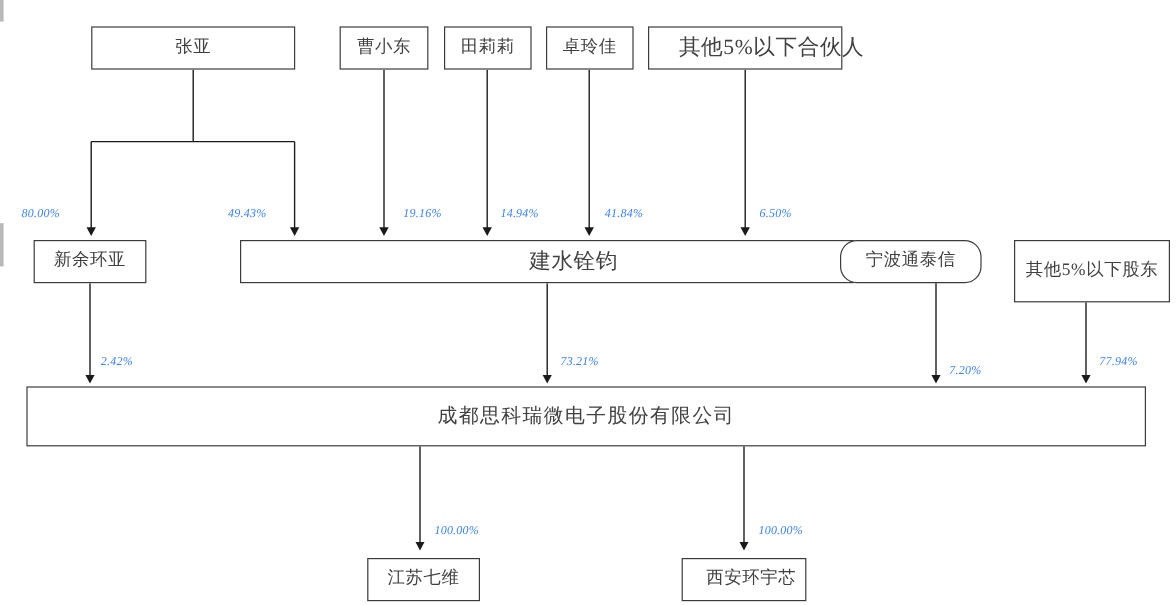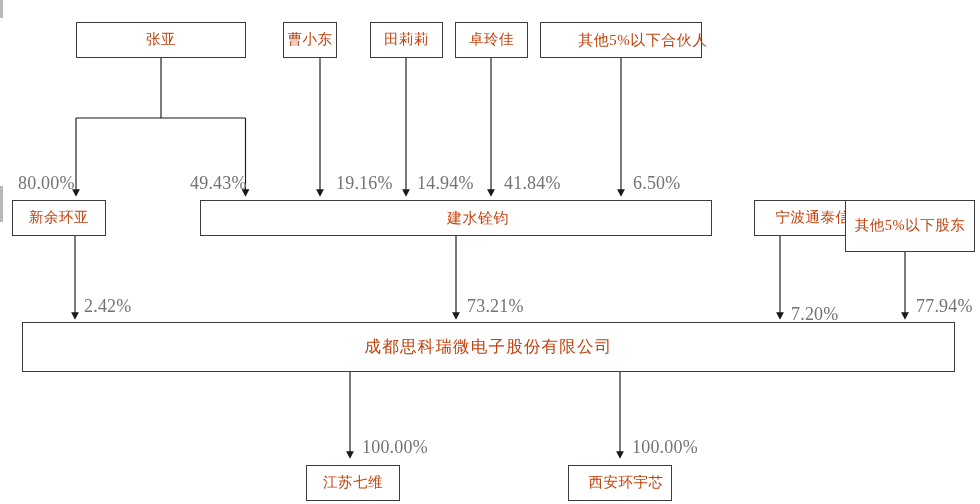--- a/index.html
+++ b/index.html
@@ -26,42 +26,43 @@
   }
   .node-box {
     position: absolute;
     box-sizing: border-box;
     border: 1px solid #3c3c3c;
     background: #ffffff;
     display: flex;
     align-items: center;
     justify-content: center;
     text-align: center;
-    color: #c2410c;
+    color: #404040;
     font-size: 14.5px;
     letter-spacing: 0.5px;
     line-height: 1.1;
     white-space: nowrap;
     z-index: 3;
   }
   .node-box.wide {
-    font-size: 15px;
+    font-size: 18px;
     padding-left: 44px;
   }
   .node-box.company {
     font-size: 16.5px;
     letter-spacing: 1.2px;
   }
   .edge-label {
     position: absolute;
-    color: #737373;
-    font-size: 18px;
+    color: #3b82f6;
+    font-size: 10px;
     letter-spacing: 0.2px;
     white-space: nowrap;
     z-index: 4;
+    font-style: italic;
   }
   .left-rule {
     position: absolute;
     left: 0;
     width: 3px;
     background: #b9b9b9;
     z-index: 1;
   }
 </style>
 </head>
@@ -97,45 +98,45 @@
 
       <path d="M350,368 L350,455" marker-end="url(#arrowhead)"></path>
       <path d="M620,368 L620,455" marker-end="url(#arrowhead)"></path>
     </g>
   </svg>
 
   <div class="node-box" style="left:76px; top:22px; width:170px; height:36px;">
     <span>张亚</span>
   </div>
 
-  <div class="node-box" style="left:283px; top:22px; width:54px; height:36px;">
+  <div class="node-box" style="left:283px; top:22px; width:74px; height:36px;">
     <span>曹小东</span>
   </div>
 
   <div class="node-box" style="left:370px; top:22px; width:73px; height:36px;">
     <span>田莉莉</span>
   </div>
 
   <div class="node-box" style="left:455px; top:22px; width:73px; height:36px;">
     <span>卓玲佳</span>
   </div>
 
   <div class="node-box wide" style="left:540px; top:22px; width:162px; height:36px;">
     <span>其他5%以下合伙人</span>
   </div>
 
-  <div class="node-box" style="left:12px; top:200px; width:94px; height:36px;align-items:center;">
+  <div class="node-box" style="left:28px; top:200px; width:94px; height:36px;align-items:center;">
     <span>新余环亚</span>
   </div>
 
   <div class="node-box wide" style="left:200px; top:200px; width:512px; height:36px;">
     <span>建水铨钧</span>
   </div>
 
-  <div class="node-box" style="left:754px; top:200px; width:118px; height:36px;">
+  <div class="node-box" style="left:700px; top:200px; width:118px; height:36px;border-radius:14px;">
     <span>宁波通泰信</span>
   </div>
 
   <div class="node-box" style="left:845px; top:200px; width:130px; height:52px;">
     <span>其他5%以下股东</span>
   </div>
 
   <div class="node-box company" style="left:22px; top:322px; width:933px; height:50px;">
     <span>成都思科瑞微电子股份有限公司</span>
   </div>

